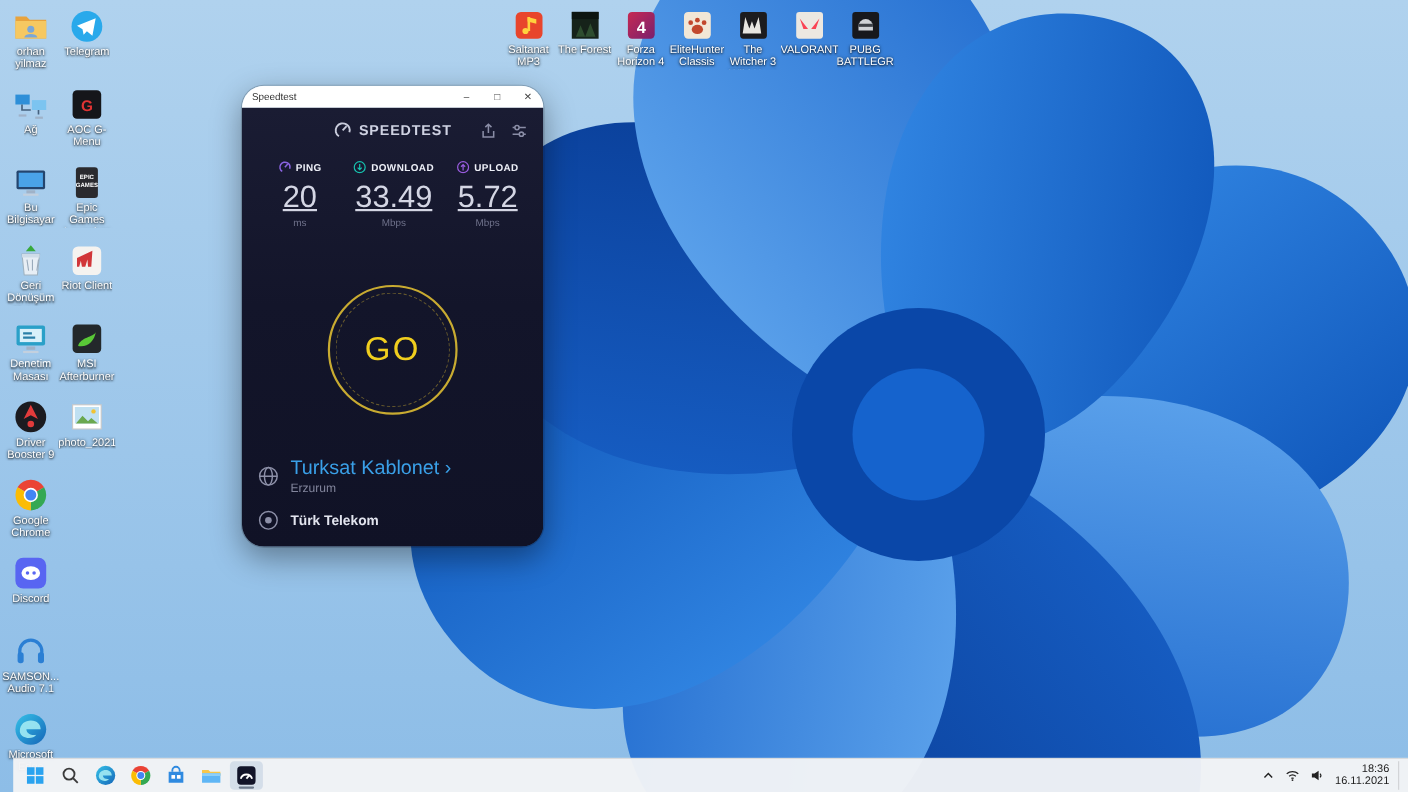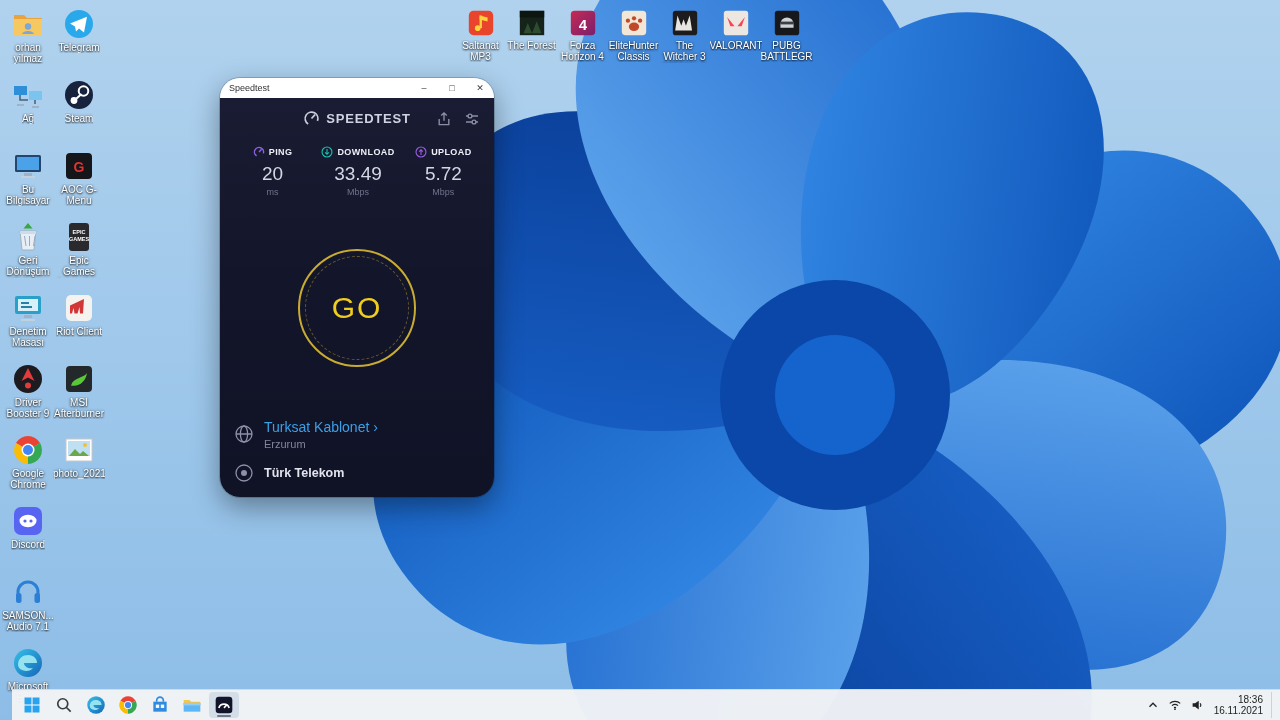--- a/index.html
+++ b/index.html
@@ -37,36 +37,36 @@
   .hdr-btn{position:absolute;top:1px;width:18px;height:18px;cursor:pointer;}
   .hdr-btn svg{width:16px;height:16px;}
   .hdr-share{right:40px;} .hdr-settings{right:12px;}
 
   .stats{display:flex;justify-content:space-between;padding:14px 8px 0 10px;}
   .stat{width:33.3%;display:flex;flex-direction:column;align-items:center;}
   .stat-label{display:flex;align-items:center;gap:4px;font-size:9px;font-weight:bold;
               letter-spacing:.4px;color:#eef0f8;}
   .stat-label .st-ic{width:12px;height:12px;display:flex;}
   .stat-label .st-ic svg{width:12px;height:12px;}
-  .stat-value{margin-top:5px;font-size:19px;font-weight:400;color:#d4d6e4;}
+  .stat-value{margin-top:5px;font-size:28px;font-weight:400;color:#d4d6e4;text-decoration:underline;}
   .stat-unit{margin-top:2px;font-size:9px;color:#70738c;}
 
   .go-wrap{display:flex;justify-content:center;margin-top:52px;}
   .go-btn{width:114px;height:114px;border-radius:50%;border:2px solid rgba(233,197,50,.85);
           display:flex;align-items:center;justify-content:center;position:relative;cursor:pointer;}
   .go-btn::before{content:"";position:absolute;inset:5px;border-radius:50%;
                   border:1px dashed rgba(233,197,50,.38);}
   .go-text{font-size:30px;letter-spacing:2px;color:#f0ce1e;font-weight:400;}
 
   .providers{position:absolute;left:14px;right:14px;bottom:14px;}
   .prov-row{display:flex;align-items:center;gap:10px;cursor:pointer;}
   .prov-row + .prov-row{margin-top:13px;}
   .prov-ic{width:20px;height:20px;flex:none;display:flex;}
   .prov-ic svg{width:20px;height:20px;color:#8d90a8;}
-  .isp-name{font-size:14px;color:#3aa0e8;text-align:right;}
+  .isp-name{font-size:18px;color:#3aa0e8;text-align:right;}
   .isp-loc{font-size:11px;color:#82859c;margin-top:2px;}
   .server-name{font-size:12.5px;color:#e2e4ee;font-weight:bold;}
 
   
   .taskbar{position:absolute;left:12px;right:0;bottom:0;height:30px;
            background:rgba(243,244,246,.96);border-top:1px solid #d9dbde;
            display:flex;align-items:center;padding:0 4px;}
   .tb-icon{width:30px;height:26px;margin:0 1px;border-radius:4px;display:flex;align-items:center;
            justify-content:center;cursor:pointer;position:relative;}
   .tb-icon svg{width:20px;height:20px;}
@@ -237,31 +237,20 @@
     </div>
   <div id="col2" class="icon-col" style="left:53px;">
       <div class="desktop-icon">
         <div class="icon-art">
           <svg viewBox="0 0 32 32">
             <circle cx="16" cy="16" r="14" fill="#29a9eb"></circle>
             <path d="M7 15.5l17-6.8-3 15.8-5-4-3 3-1-5z" fill="#fff"></path>
           </svg>
         </div>
         <div class="icon-label">Telegram</div>
-      </div>
-      <div class="desktop-icon">
-        <div class="icon-art">
-          <svg viewBox="0 0 32 32">
-            <circle cx="16" cy="16" r="14" fill="#17223d"></circle>
-            <circle cx="20.5" cy="12" r="4.8" fill="none" stroke="#fff" stroke-width="2"></circle>
-            <circle cx="11" cy="21.5" r="3.4" fill="#fff"></circle>
-            <path d="M13.5 19.5l5-4.5" stroke="#fff" stroke-width="2"></path>
-          </svg>
-        </div>
-        <div class="icon-label">Steam</div>
       </div>
       <div class="desktop-icon">
         <div class="icon-art">
           <svg viewBox="0 0 32 32">
             <rect x="3" y="3" width="26" height="26" rx="4" fill="#15161a"></rect>
             <text x="16" y="22" font-size="14" fill="#e03333" text-anchor="middle" font-weight="bold" font-family="sans-serif">G</text>
           </svg>
         </div>
         <div class="icon-label">AOC G-Menu</div>
       </div>

